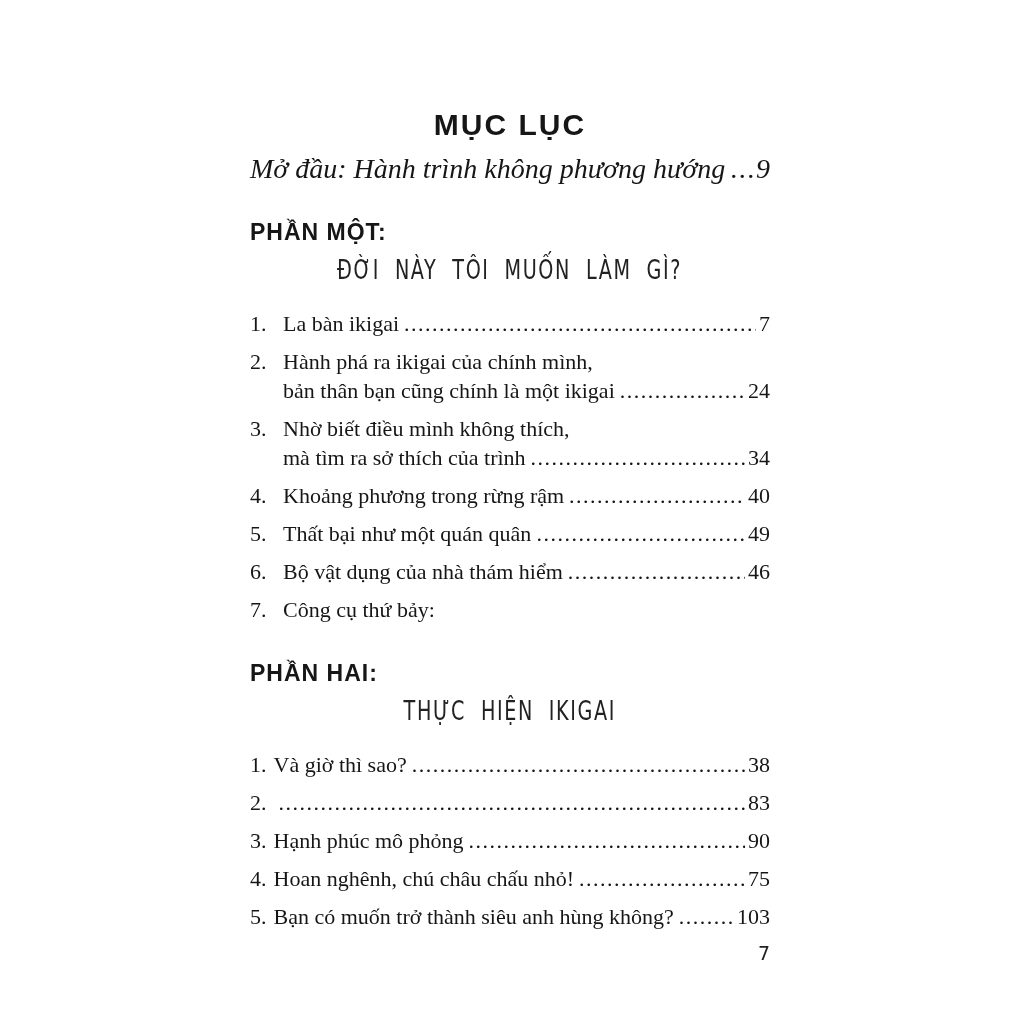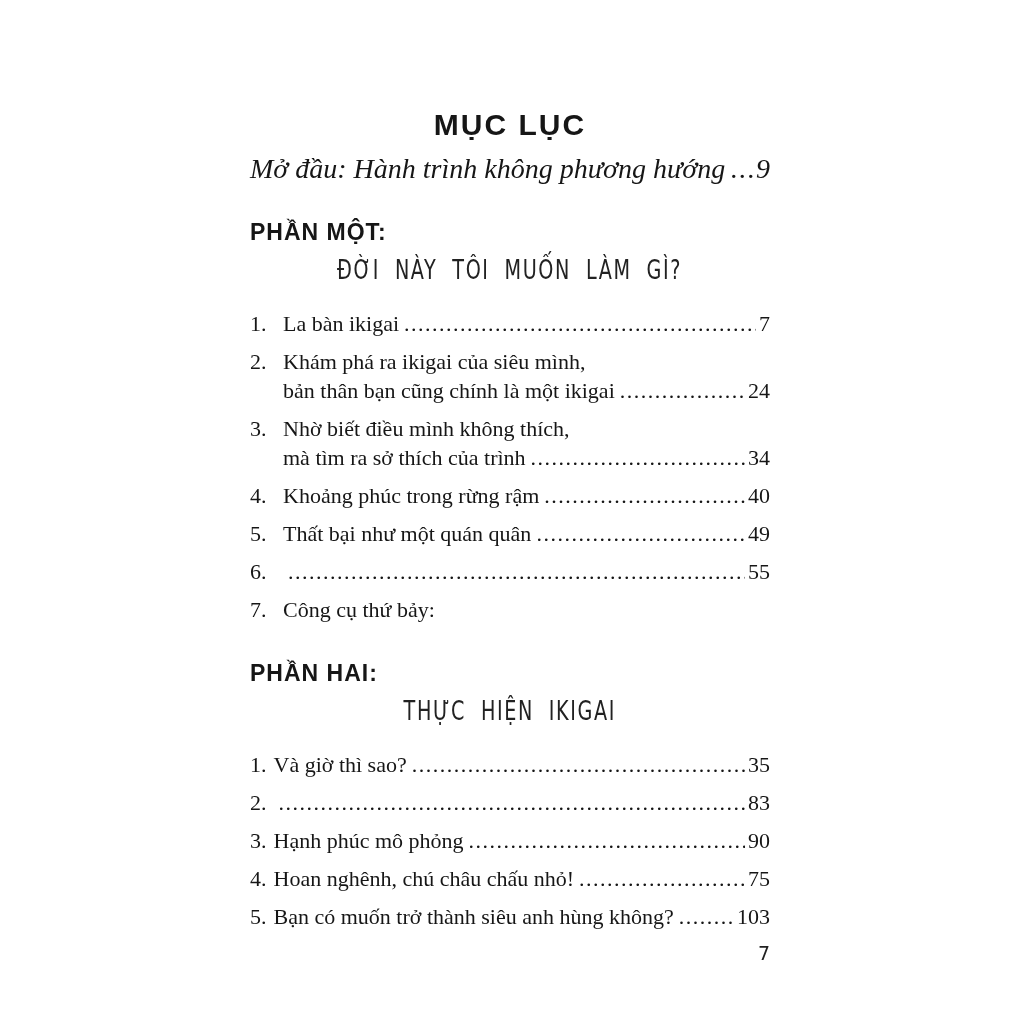--- a/index.html
+++ b/index.html
@@ -116,21 +116,21 @@
             <span class="txt">La bàn ikigai</span>
             <span class="leader"></span>
             <span class="pg">7</span>
           </div>
         </div>
       </div>
 
       <div class="toc-item">
         <span class="num">2.</span>
         <div class="item-body">
-          <div class="txt">Khám phá ra ikigai của siêu mình,</div>
+          <div class="txt">Hành phá ra ikigai của chính mình,</div>
           <div class="line-row">
             <span class="txt">bản thân bạn cũng chính là một ikigai</span>
             <span class="leader"></span>
             <span class="pg">24</span>
           </div>
         </div>
       </div>
 
       <div class="toc-item">
         <span class="num">3.</span>
@@ -141,21 +141,21 @@
             <span class="leader"></span>
             <span class="pg">34</span>
           </div>
         </div>
       </div>
 
       <div class="toc-item">
         <span class="num">4.</span>
         <div class="item-body">
           <div class="line-row">
-            <span class="txt">Khoảng phúc trong rừng rậm</span>
+            <span class="txt">Khoảng phương trong rừng rậm</span>
             <span class="leader"></span>
             <span class="pg">40</span>
           </div>
         </div>
       </div>
 
       <div class="toc-item">
         <span class="num">5.</span>
         <div class="item-body">
           <div class="line-row">
@@ -163,22 +163,23 @@
             <span class="leader"></span>
             <span class="pg">49</span>
           </div>
         </div>
       </div>
 
       <div class="toc-item">
         <span class="num">6.</span>
         <div class="item-body">
           <div class="line-row">
-            <span class="leader"></span>
-            <span class="pg">55</span>
+            <span class="txt">Bộ vật dụng của nhà thám hiểm</span>
+            <span class="leader"></span>
+            <span class="pg">46</span>
           </div>
         </div>
       </div>
 
       <div class="toc-item">
         <span class="num">7.</span>
         <div class="item-body">
           <div class="txt">Công cụ thứ bảy:</div>
         </div>
       </div>
@@ -191,21 +192,21 @@
     </div>
 
     <div class="toc">
 
       <div class="toc-item p2">
         <span class="num">1.</span>
         <div class="item-body">
           <div class="line-row">
             <span class="txt">Và giờ thì sao?</span>
             <span class="leader"></span>
-            <span class="pg">35</span>
+            <span class="pg">38</span>
           </div>
         </div>
       </div>
 
       <div class="toc-item p2">
         <span class="num">2.</span>
         <div class="item-body">
           <div class="line-row">
             <span class="leader"></span>
             <span class="pg">83</span>

